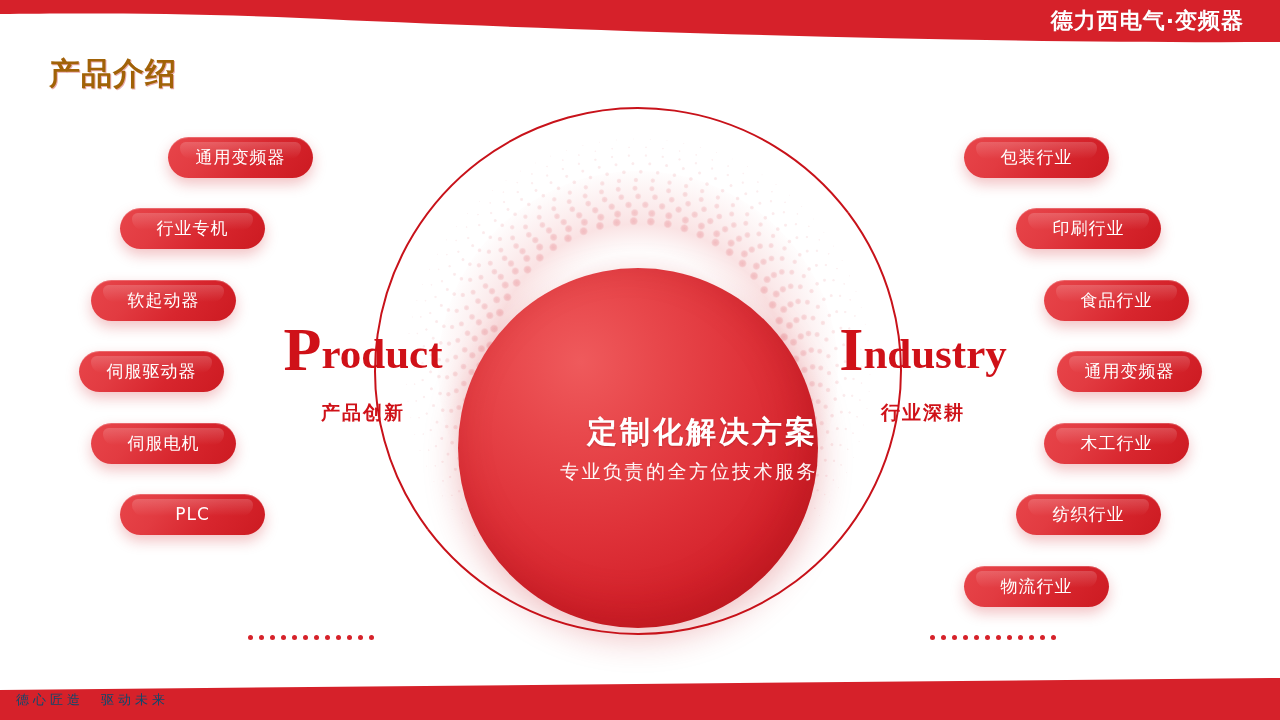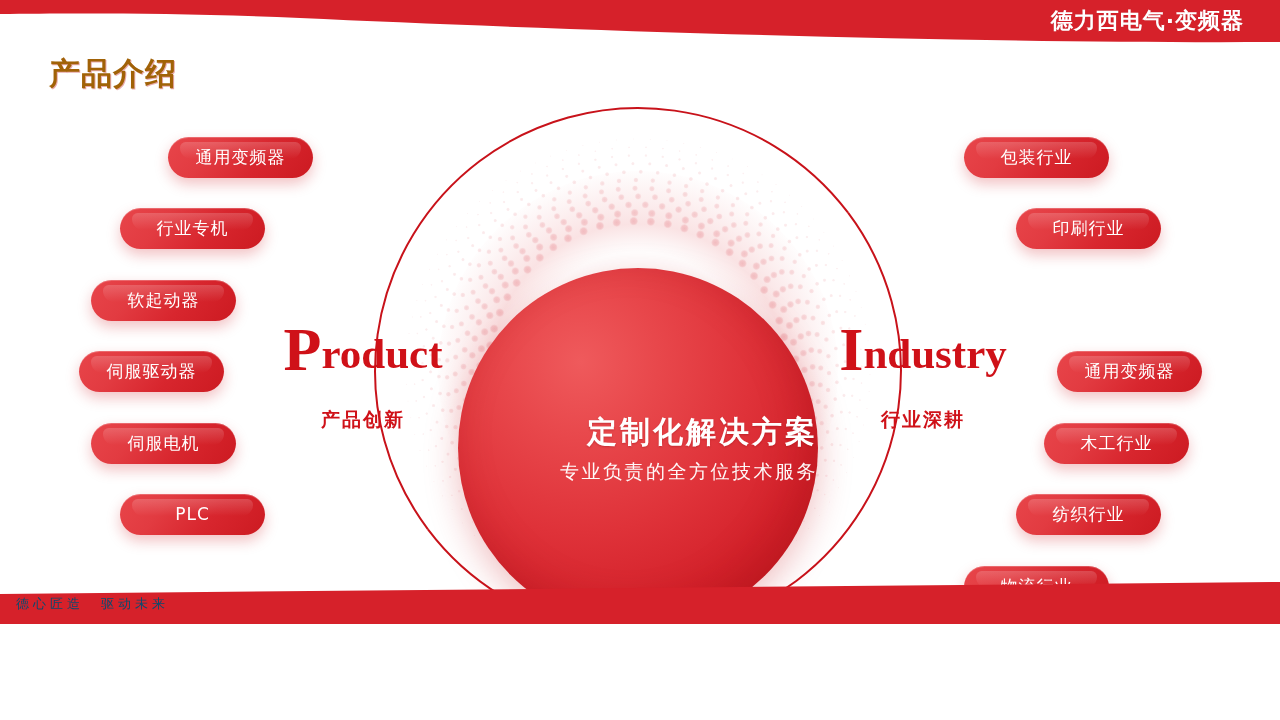--- a/index.html
+++ b/index.html
@@ -2,21 +2,21 @@
 <html><head>
 <meta charset="utf-8">
 <style>
   html,body{margin:0;padding:0;}
   body{
     width:1280px;height:720px;overflow:hidden;
     background:#ffffff;
     font-family:"Liberation Sans","DejaVu Sans",sans-serif;
     position:relative;
   }
-  .slide{position:absolute;inset:0;width:1280px;height:624px;overflow:hidden;background:#fff;}
+  .slide{position:absolute;inset:0;width:1280px;height:720px;overflow:hidden;background:#fff;}
 
   
   .header-band{
     position:absolute;left:0;top:0;width:1280px;height:60px;
     overflow:hidden;pointer-events:none;
   }
   .header-band svg{display:block;}
   .brand{
     position:absolute;right:36px;top:6px;
     color:#ffffff;font-size:22px;font-weight:700;
@@ -79,21 +79,21 @@
   
   .side-head{position:absolute;text-align:center;white-space:nowrap;}
   .side-head .word{
     color:#cf1118;font-weight:700;
     font-family:"Liberation Serif","DejaVu Serif",serif;
     line-height:1;display:inline-block;
   }
   .side-head .cap{font-size:62px;vertical-align:-2px;}
   .side-head .rest{font-size:43px;}
   .side-head .zh{
-    display:block;margin-top:27px;
+    display:block;margin-top:20px;
     color:#cf1118;font-size:19px;font-weight:700;letter-spacing:2px;
     font-family:"DejaVu Sans","Liberation Sans",sans-serif;
   }
   #head-product{left:268px;top:318px;width:190px;}
   #head-industry{left:828px;top:318px;width:190px;}
 
   
   .pill{
     position:absolute;height:41px;line-height:41px;
     border-radius:21px;
@@ -965,20 +965,21 @@
       <i></i>
       <i></i>
       <i></i>
       <i></i>
       <i></i>
       <i></i>
     </div>
 
   <div class="pill w145" style="left:964px;top:137px;">包装行业</div>
   <div class="pill w145" style="left:1016px;top:208px;">印刷行业</div>
+  <div class="pill w145" style="left:1044px;top:280px;">食品行业</div>
   <div class="pill w145" style="left:1057px;top:351px;">通用变频器</div>
   <div class="pill w145" style="left:1044px;top:423px;">木工行业</div>
   <div class="pill w145" style="left:1016px;top:494px;">纺织行业</div>
   <div class="pill w145" style="left:964px;top:566px;">物流行业</div>
 
   <div class="dot-row" id="dots-right">
       <i></i>
       <i></i>
       <i></i>
       <i></i>

